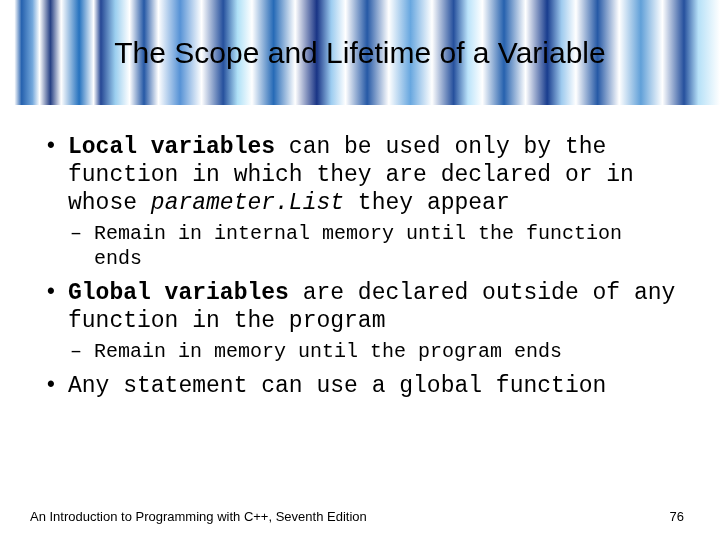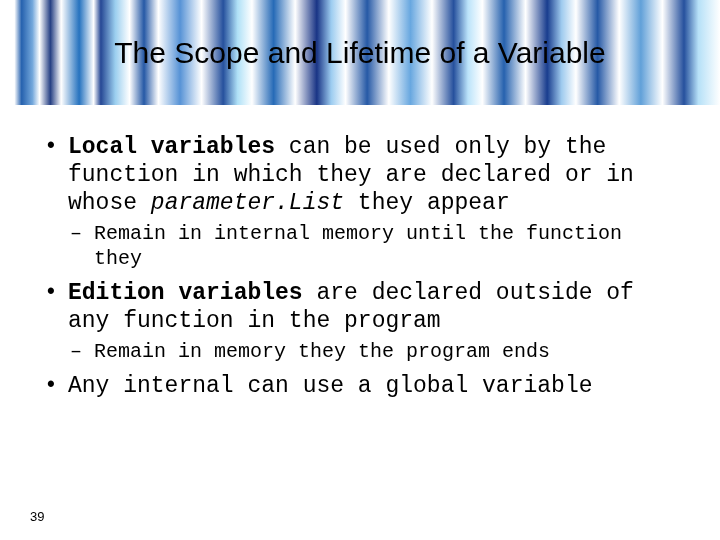--- a/index.html
+++ b/index.html
@@ -127,32 +127,33 @@
     <h1 class="title">
       <span>The Scope and Lifetime of a Variable</span><br>
     </h1>
   </div>
 
   <div class="body">
     <ul class="top">
       <li>
         <span class="bold">Local variables</span><span> can be used only by the function in which they are declared or in whose </span><span class="ital">parameter.List</span><span> they appear</span>
         <ul class="sub">
-          <li>Remain in internal memory until the function they</li>
+          <li>Remain in internal memory until the function ends</li>
         </ul>
       </li>
       <li>
-        <span class="bold">Edition variables</span><span> are declared outside of any function in the program</span>
+        <span class="bold">Global variables</span><span> are declared outside of any function in the program</span>
         <ul class="sub">
-          <li>Remain in memory they the program ends</li>
+          <li>Remain in memory until the program ends</li>
         </ul>
       </li>
       <li>
-        <span> Any internal can use a global variable</span>
+        <span> Any statement can use a global function</span>
       </li>
     </ul>
   </div>
 
   <div class="footer">
-    <span class="footer-num">39</span>
+    <span class="footer-text">An Introduction to Programming with C++, Seventh Edition</span>
+    <span class="footer-num">76</span>
   </div>
 
 </div>
 
 </body></html>

